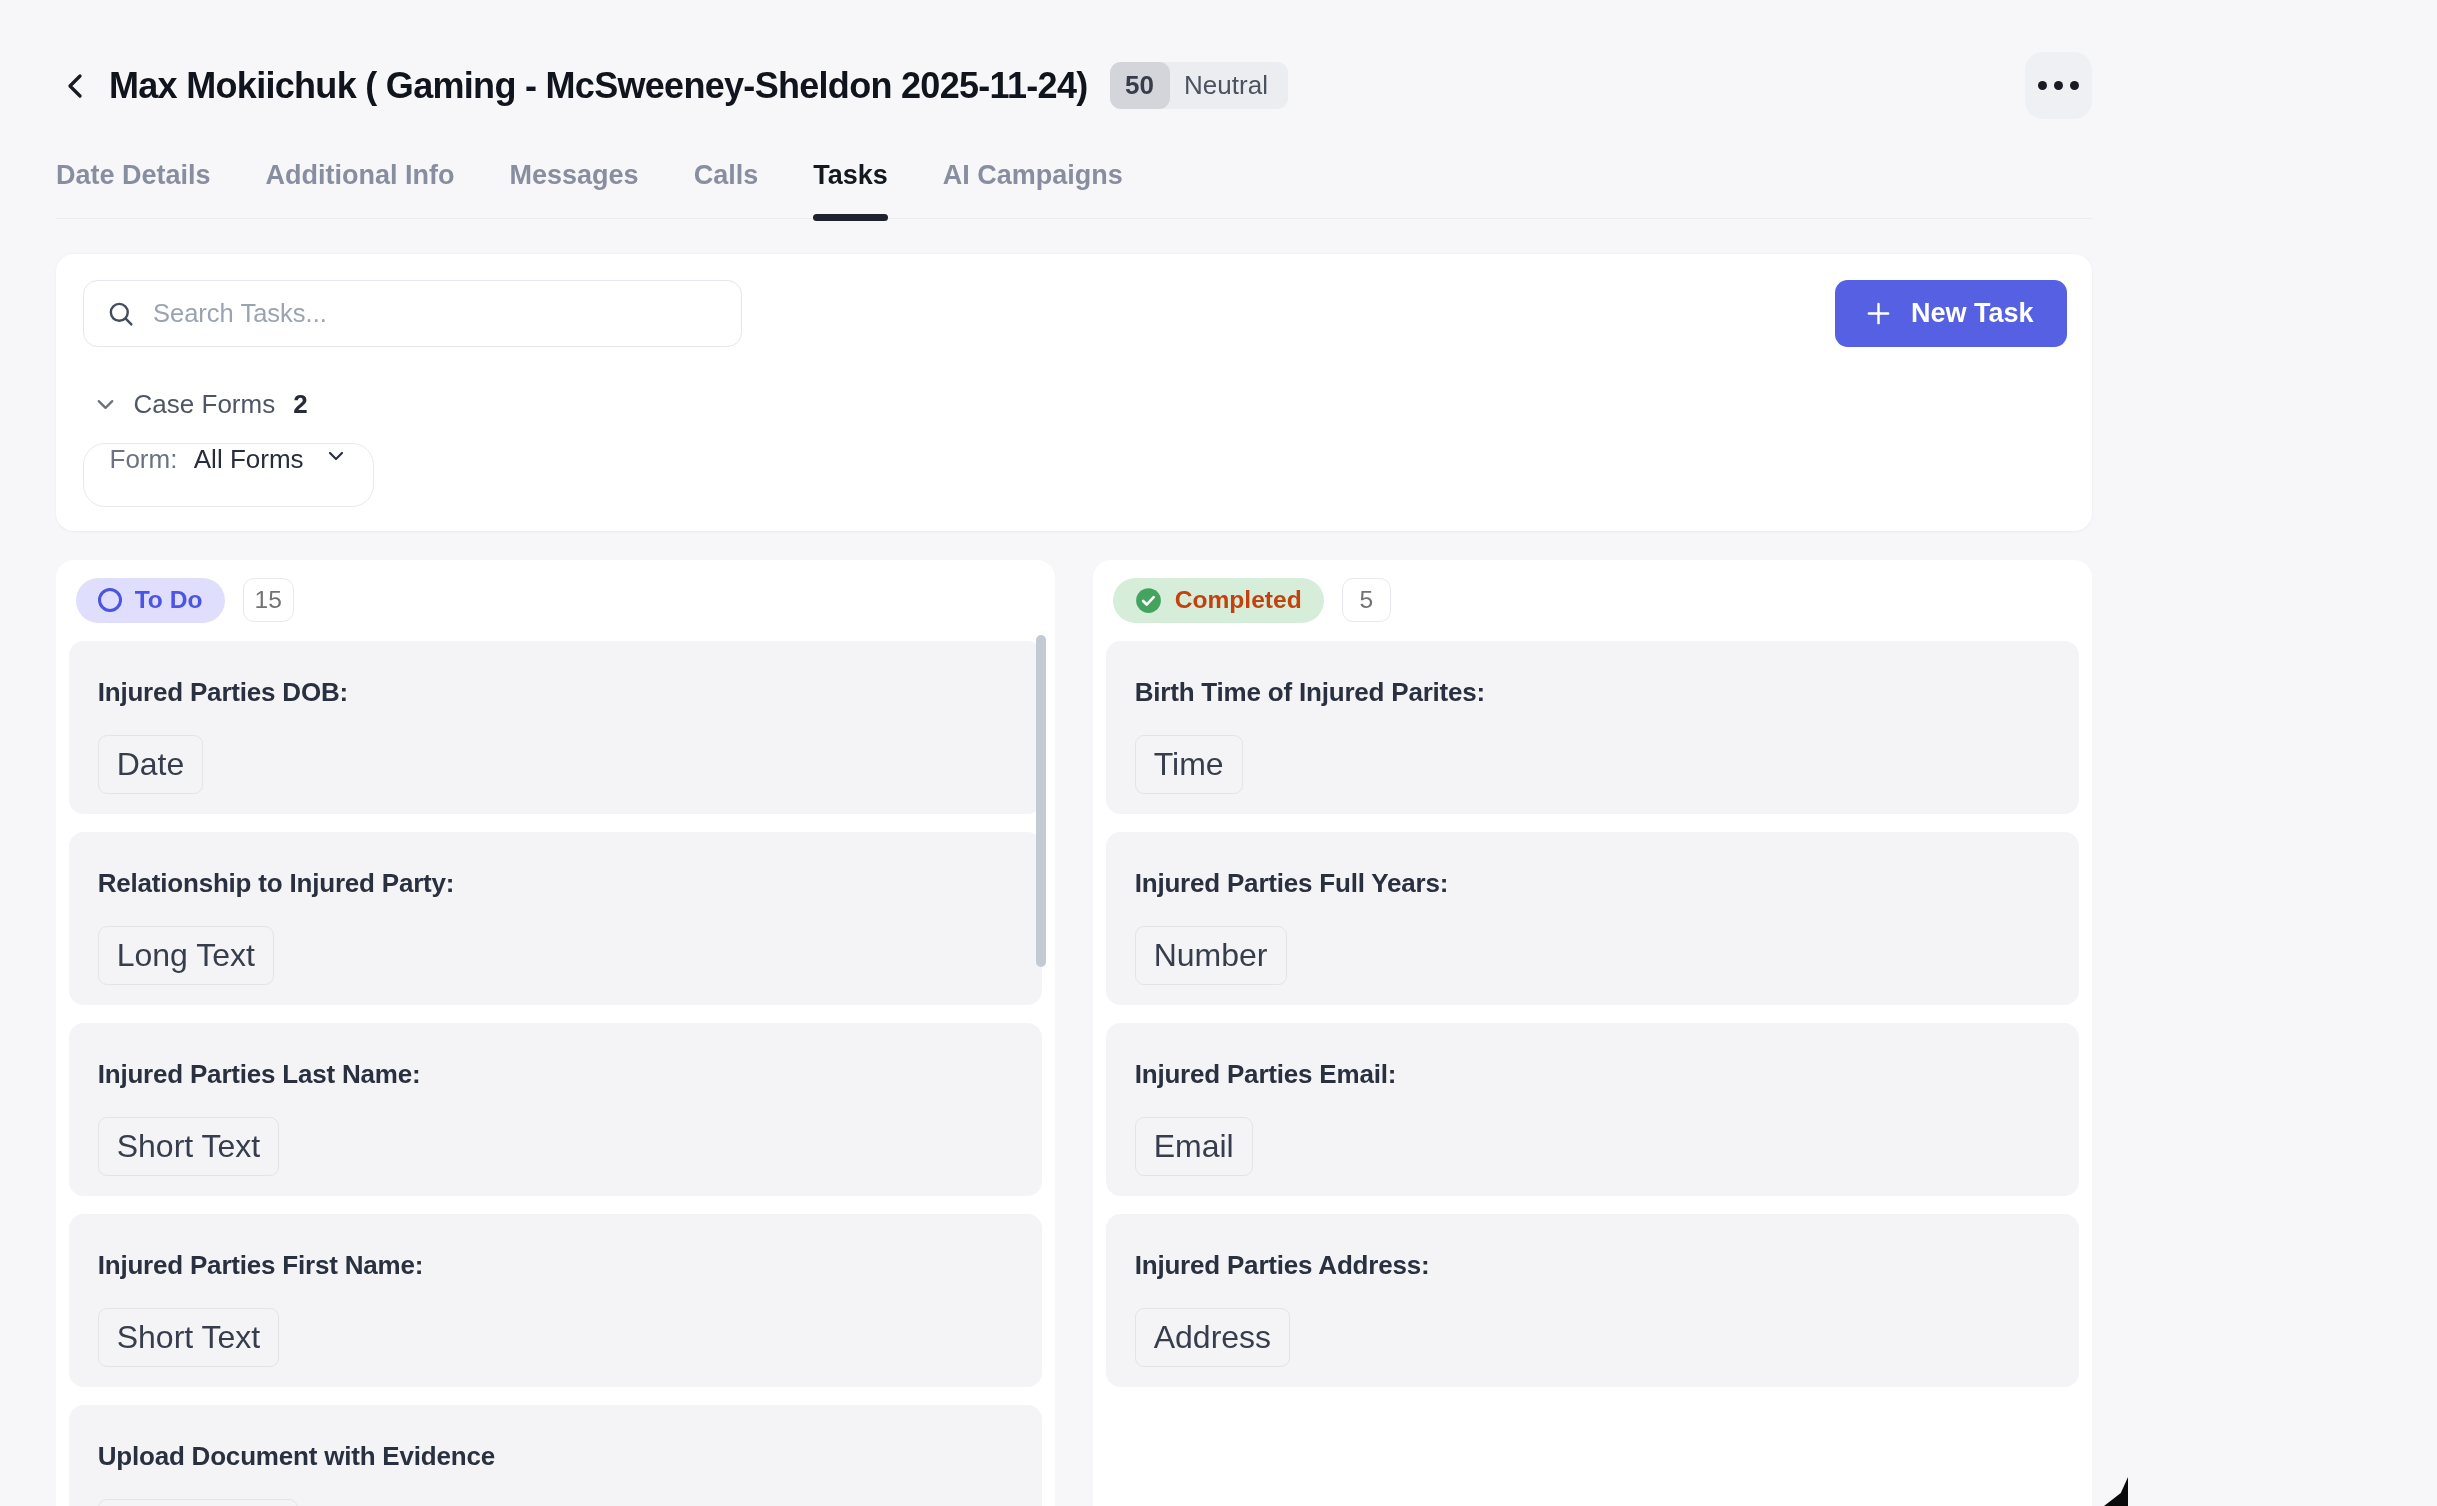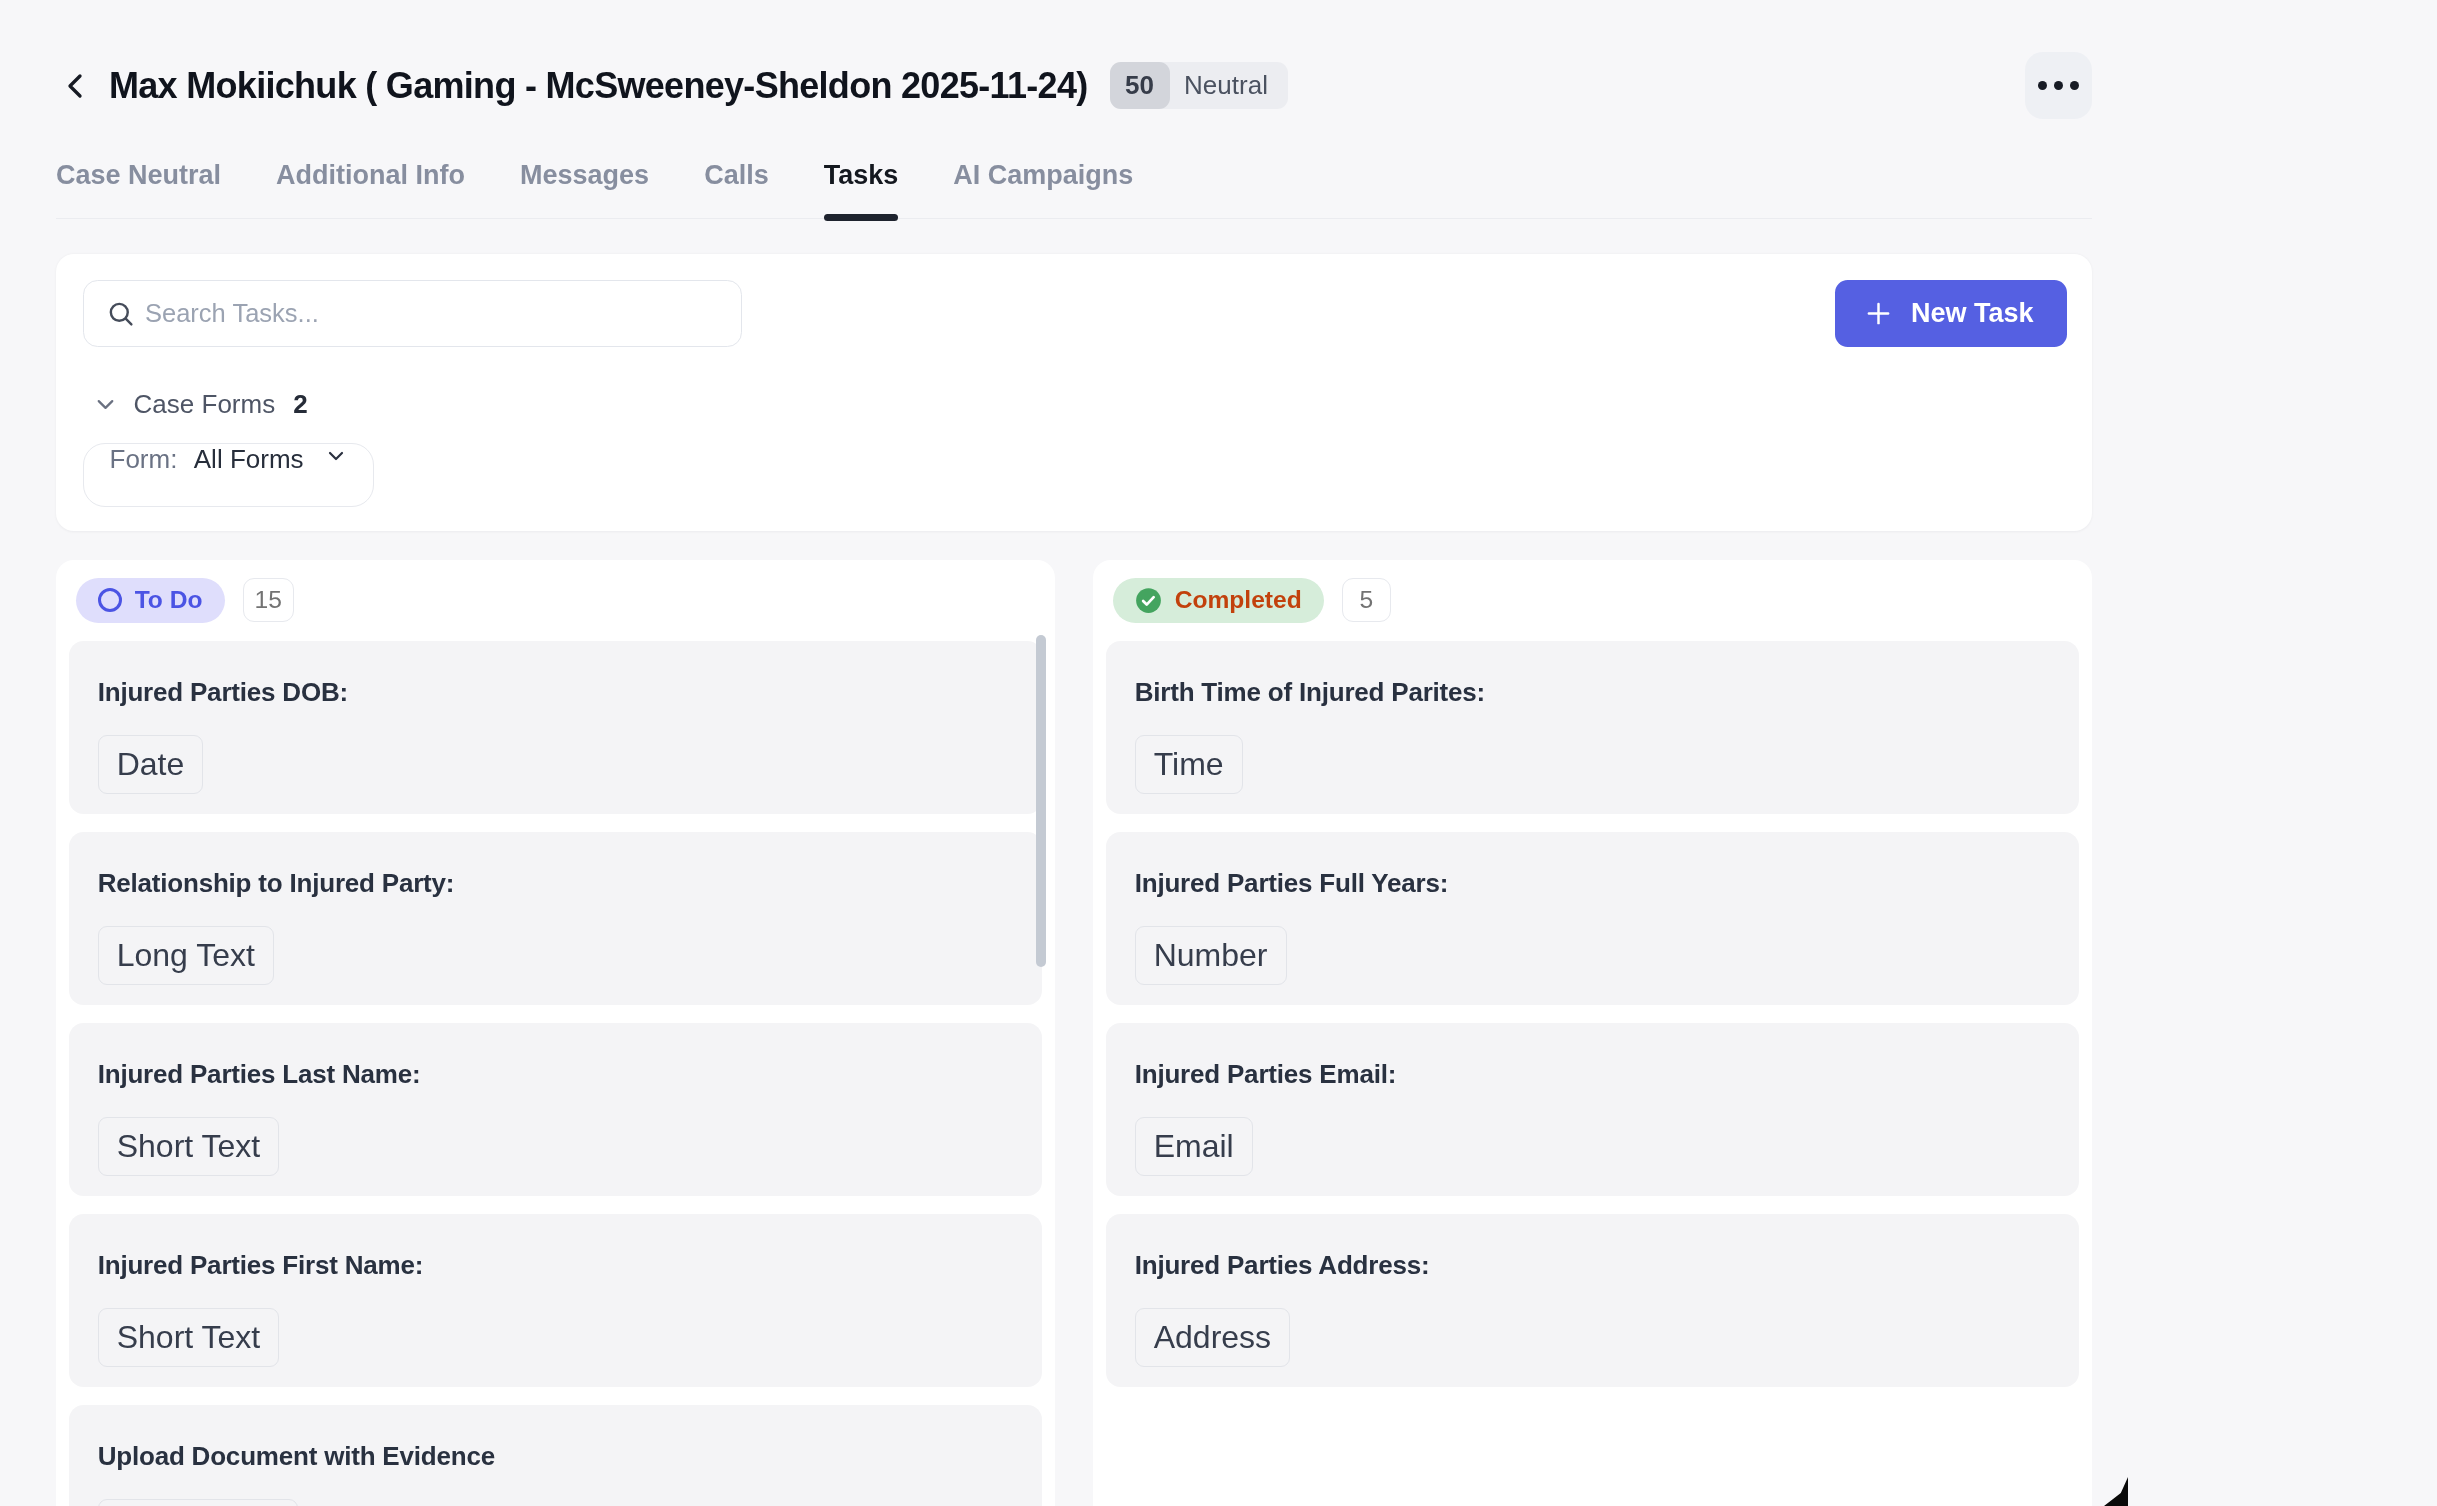--- a/index.html
+++ b/index.html
@@ -31,21 +31,21 @@
   .tabs { display:flex; gap:55px; margin:40px 36px 0 56px; border-bottom:0.9px solid #ebecf0; }
   .tab { font-size:27px; font-weight:600; color:#878e9f; padding-bottom:27px; position:relative; cursor:pointer; white-space:nowrap; }
   .tab.active { color:#14181f; font-weight:700; }
   .tab.active::after { content:""; position:absolute; left:0; right:0; bottom:-2.7px; height:6.4px; background:#1e232e; border-radius:3.6px; }
 
   
   .toolbar-card { margin:35px 36px 0 56px; background:#ffffff; border-radius:18px;
     padding:25.5px 25.5px 24px 27px; box-shadow:0 0.9px 2.7px rgba(20,24,40,0.05); }
   .toolbar-row { display:flex; align-items:center; justify-content:space-between; }
   .search-box { width:659px; height:67px; border:1.8px solid #e3e6ec; border-radius:14.6px; background:#fff;
-    display:flex; align-items:center; gap:10px; padding:0 22px; }
+    display:flex; align-items:center; gap:18px; padding:0 22px; }
   .search-box svg { flex:none; color:#454c5a; }
   .search-box input { flex:1; border:none; outline:none; background:transparent; font-family:inherit;
     font-size:25.5px; color:#2a3140; }
   .search-box input::placeholder { color:#9ba3b2; }
   .new-task-btn { height:67px; padding:0 33px 0 27px; background:#5560e2; color:#ffffff; border:none;
     border-radius:12.7px; display:flex; align-items:center; gap:16.4px; font-family:inherit;
     font-size:27px; font-weight:600; cursor:pointer; }
 
   .forms-header { margin-top:40px; display:flex; align-items:center; gap:14.6px; padding-left:9px; height:36px; }
   .forms-header svg { color:#6a7181; }
@@ -101,21 +101,21 @@
     <button class="more-button">
       <span style="display:flex;gap:7.3px;">
           <i></i>
           <i></i>
           <i></i>
         </span>
     </button>
   </div>
 
   <div class="tabs">
-    <div class="tab">Case Neutral</div>
+    <div class="tab">Date Details</div>
     <div class="tab">Additional Info</div>
     <div class="tab">Messages</div>
     <div class="tab">Calls</div>
     <div class="tab active">Tasks</div>
     <div class="tab">AI Campaigns</div>
   </div>
 
   <div class="toolbar-card">
     <div class="toolbar-row">
       <div class="search-box">

